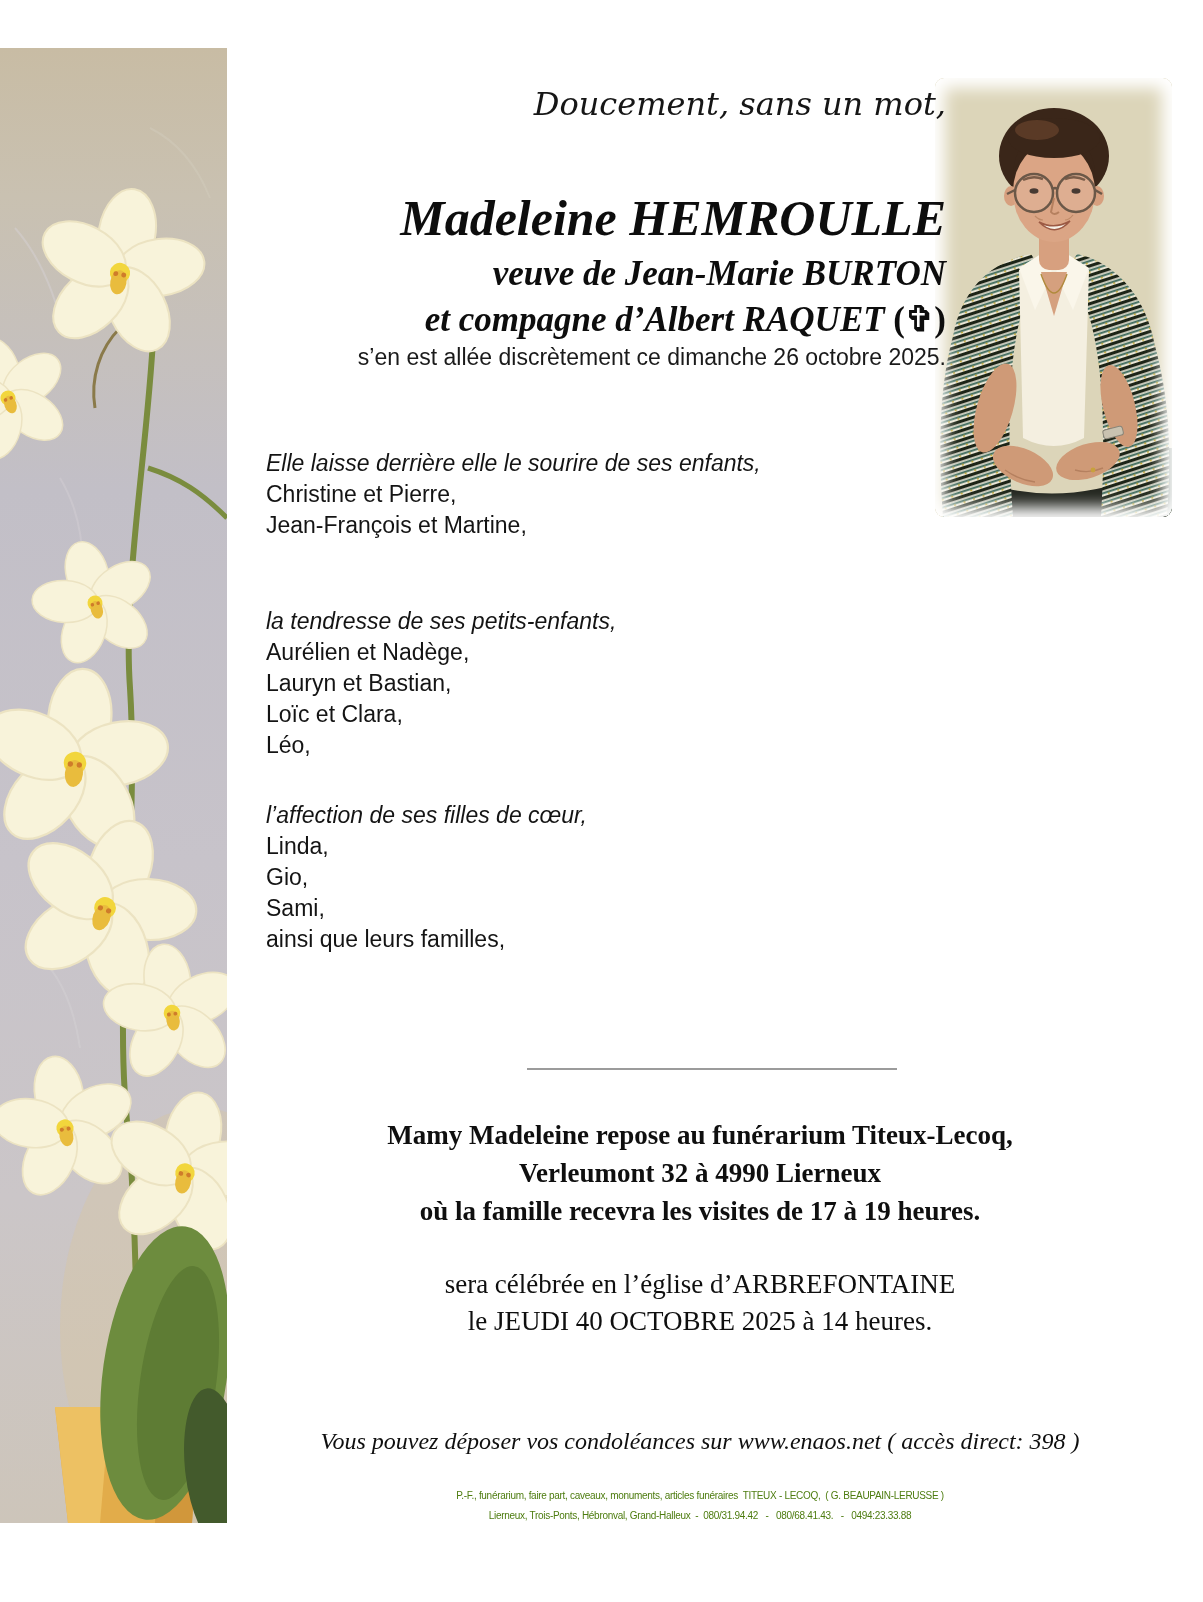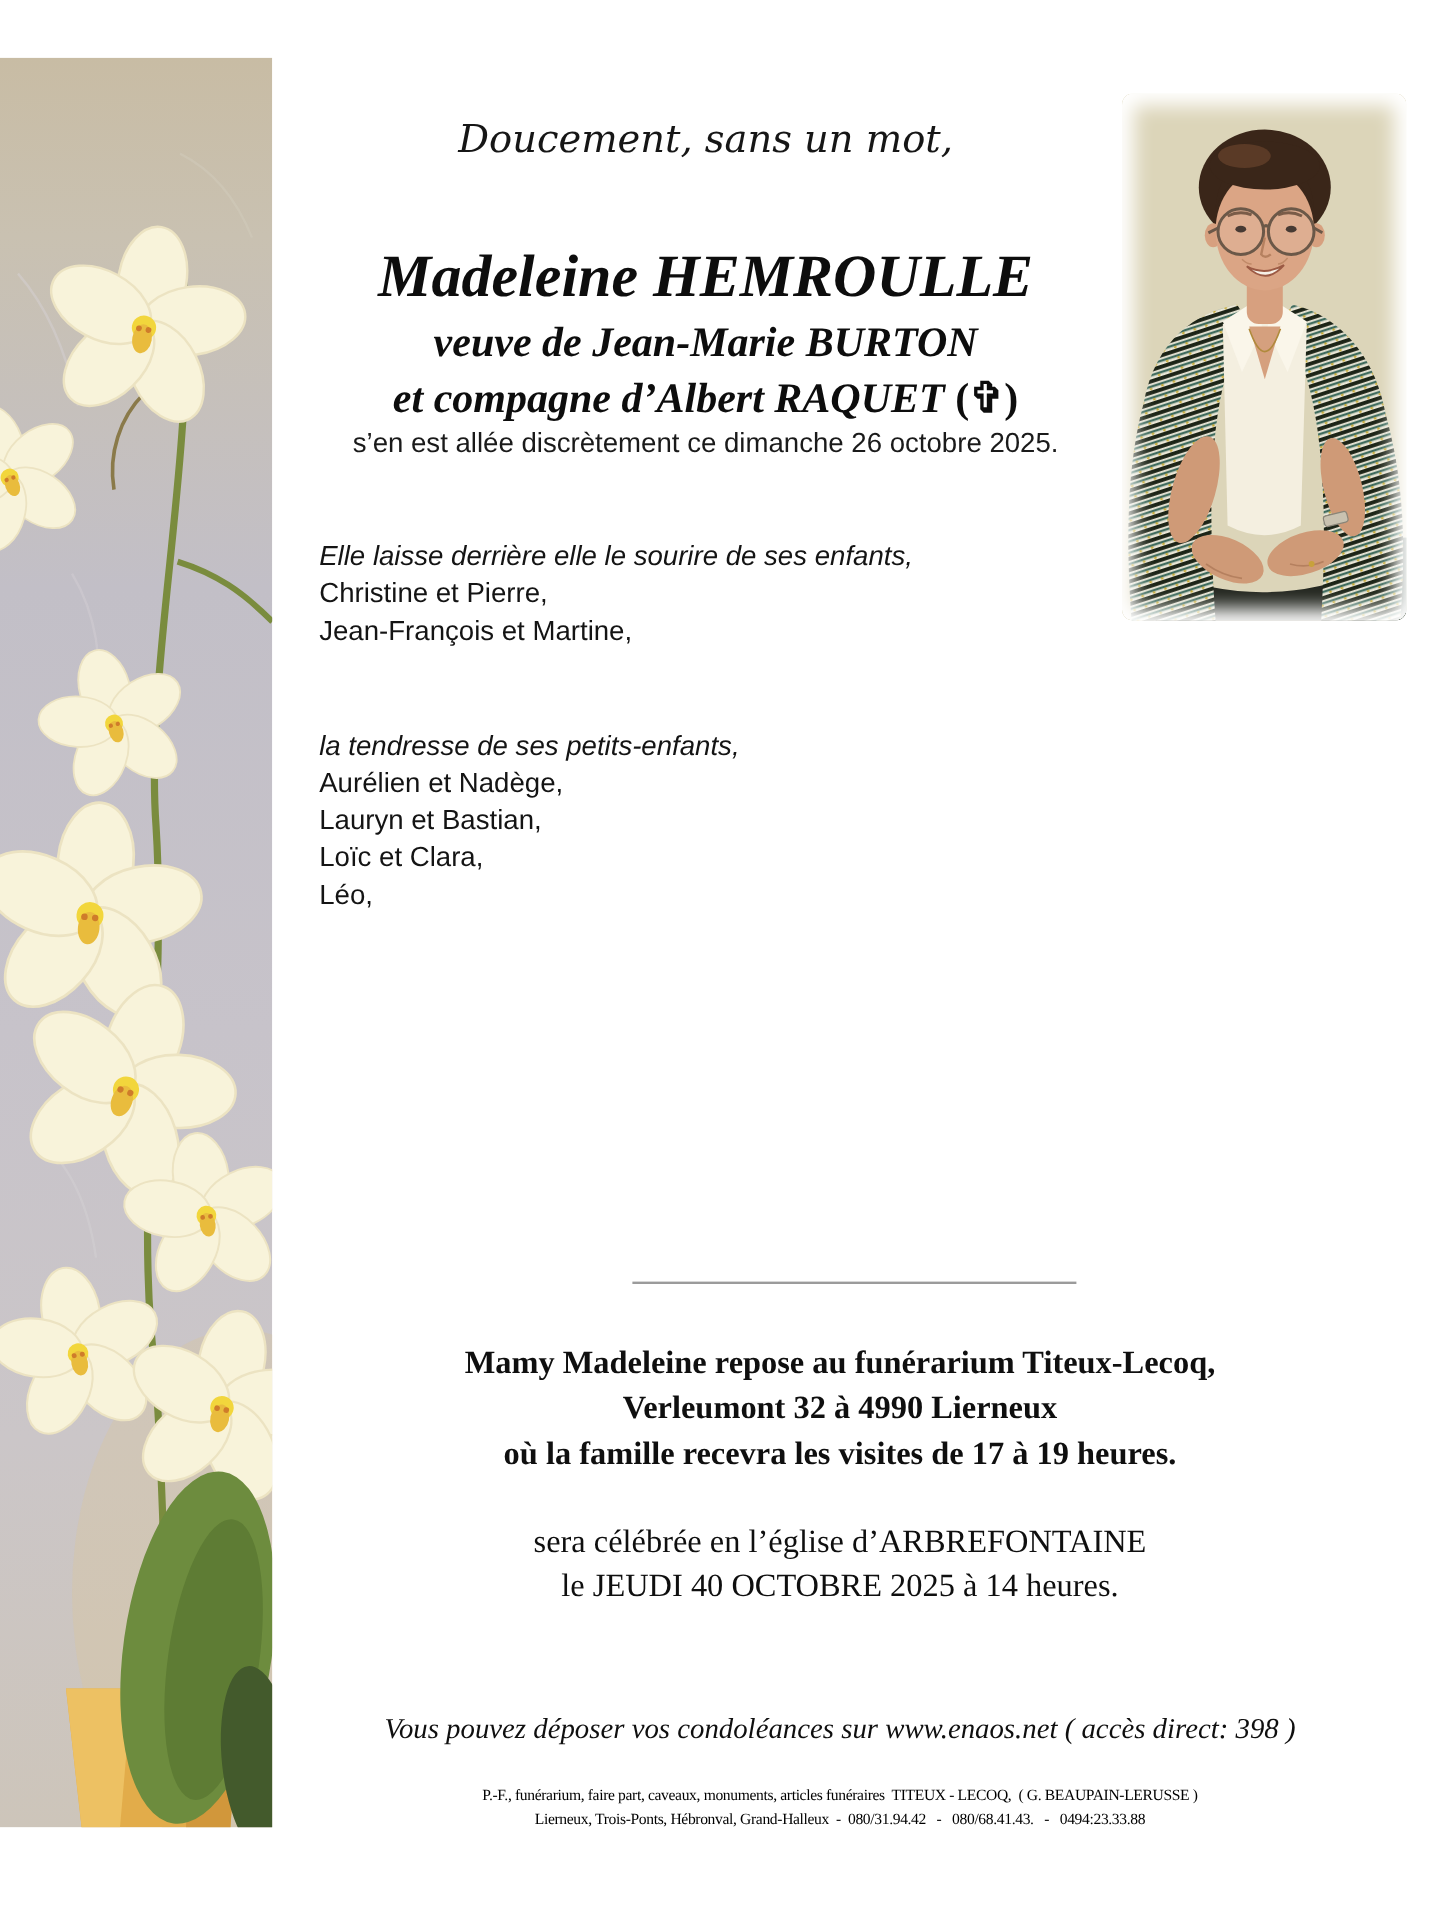--- a/index.html
+++ b/index.html
@@ -7,21 +7,21 @@
         font-family:"Liberation Sans",sans-serif;color:#111;}
   
   .orchid-strip{position:absolute;left:0;top:48px;width:227px;height:1475px;overflow:hidden;}
   .orchid-strip svg{display:block;width:227px;height:1475px;}
   
   .portrait{position:absolute;left:935px;top:78px;width:237px;height:439px;border-radius:9px;overflow:hidden;}
   .portrait svg{display:block;width:237px;height:439px;}
   .portrait .feather{position:absolute;inset:0;border-radius:9px;
         box-shadow:inset 0 0 16px 10px #ffffff;pointer-events:none;}
   
-  .header{position:absolute;left:230px;top:12px;width:716px;height:400px;text-align:center;}
+  .header{position:absolute;left:230px;top:0;width:716px;height:400px;text-align:right;}
   .header > div, .header > h1{position:absolute;left:0;width:100%;margin:0;white-space:nowrap;}
   .epigraph{top:85px;font-family:"DejaVu Serif",serif;font-style:italic;font-size:32px;line-height:38px;color:#161616;}
   .name{top:190px;font-family:"Liberation Serif",serif;font-style:italic;font-weight:bold;font-size:50px;line-height:56px;color:#0d0d0d;}
   .rel{font-family:"Liberation Serif",serif;font-style:italic;font-weight:bold;font-size:35px;line-height:44px;color:#0d0d0d;}
   .rel1{top:252px;}
   .rel2{top:298px;}
   .cross{font-style:normal;}
   .notice{top:342px;font-size:23px;line-height:30px;color:#1a1a1a;}
   
   .fgroup{position:absolute;left:266px;font-size:23px;line-height:31px;white-space:nowrap;color:#141414;}
@@ -29,22 +29,22 @@
   .gA{top:448px;} .gB{top:606px;} .gC{top:800px;}
   .relatives{position:absolute;left:266px;top:984px;font-size:23px;white-space:nowrap;color:#141414;}
   
   .divider{position:absolute;left:527px;top:1068px;width:370px;height:2px;background:#9b9b9b;}
   
   .cblock{position:absolute;left:227px;width:946px;text-align:center;white-space:nowrap;
           font-family:"Liberation Serif",serif;color:#0f0f0f;}
   .visitation{top:1116px;font-weight:bold;font-size:27px;line-height:38px;}
   .ceremony{top:1266px;font-size:27px;line-height:37px;}
   .condolences{top:1426px;font-style:italic;font-size:24px;line-height:30px;}
-  .footer{top:1486px;font-family:Liberation Serif, serif;font-size:13px;line-height:20px;
-          letter-spacing:-0.3px;color:#000000;}
+  .footer{top:1486px;font-family:Liberation Sans, sans-serif;font-size:10px;line-height:20px;
+          letter-spacing:-0.3px;color:#4d7c0f;}
   .footer div{white-space:pre;}
 </style>
 </head>
 <body>
 
 <div class="page">
 
   <div class="orchid-strip">
     <svg viewBox="0 0 227 1475" xmlns="http://www.w3.org/2000/svg">
       <defs>
@@ -177,20 +177,27 @@
   </div>
 
   <div class="fgroup gB">
     <div class="intro">la tendresse de ses petits-enfants,</div>
     <div>Aurélien et Nadège,</div>
     <div>Lauryn et Bastian,</div>
     <div>Loïc et Clara,</div>
     <div>Léo,</div>
   </div>
 
+  <div class="fgroup gC">
+    <div class="intro">l’affection de ses filles de cœur,</div>
+    <div>Linda,</div>
+    <div>Gio,</div>
+    <div>Sami,</div>
+    <div>ainsi que leurs familles,</div>
+  </div>
 
 
   <div class="divider"></div>
 
   <div class="cblock visitation">
     <div>Mamy Madeleine repose au funérarium Titeux-Lecoq,</div>
     <div>Verleumont 32 à 4990 Lierneux</div>
     <div>où la famille recevra les visites de 17 à 19 heures.</div>
   </div>
 

